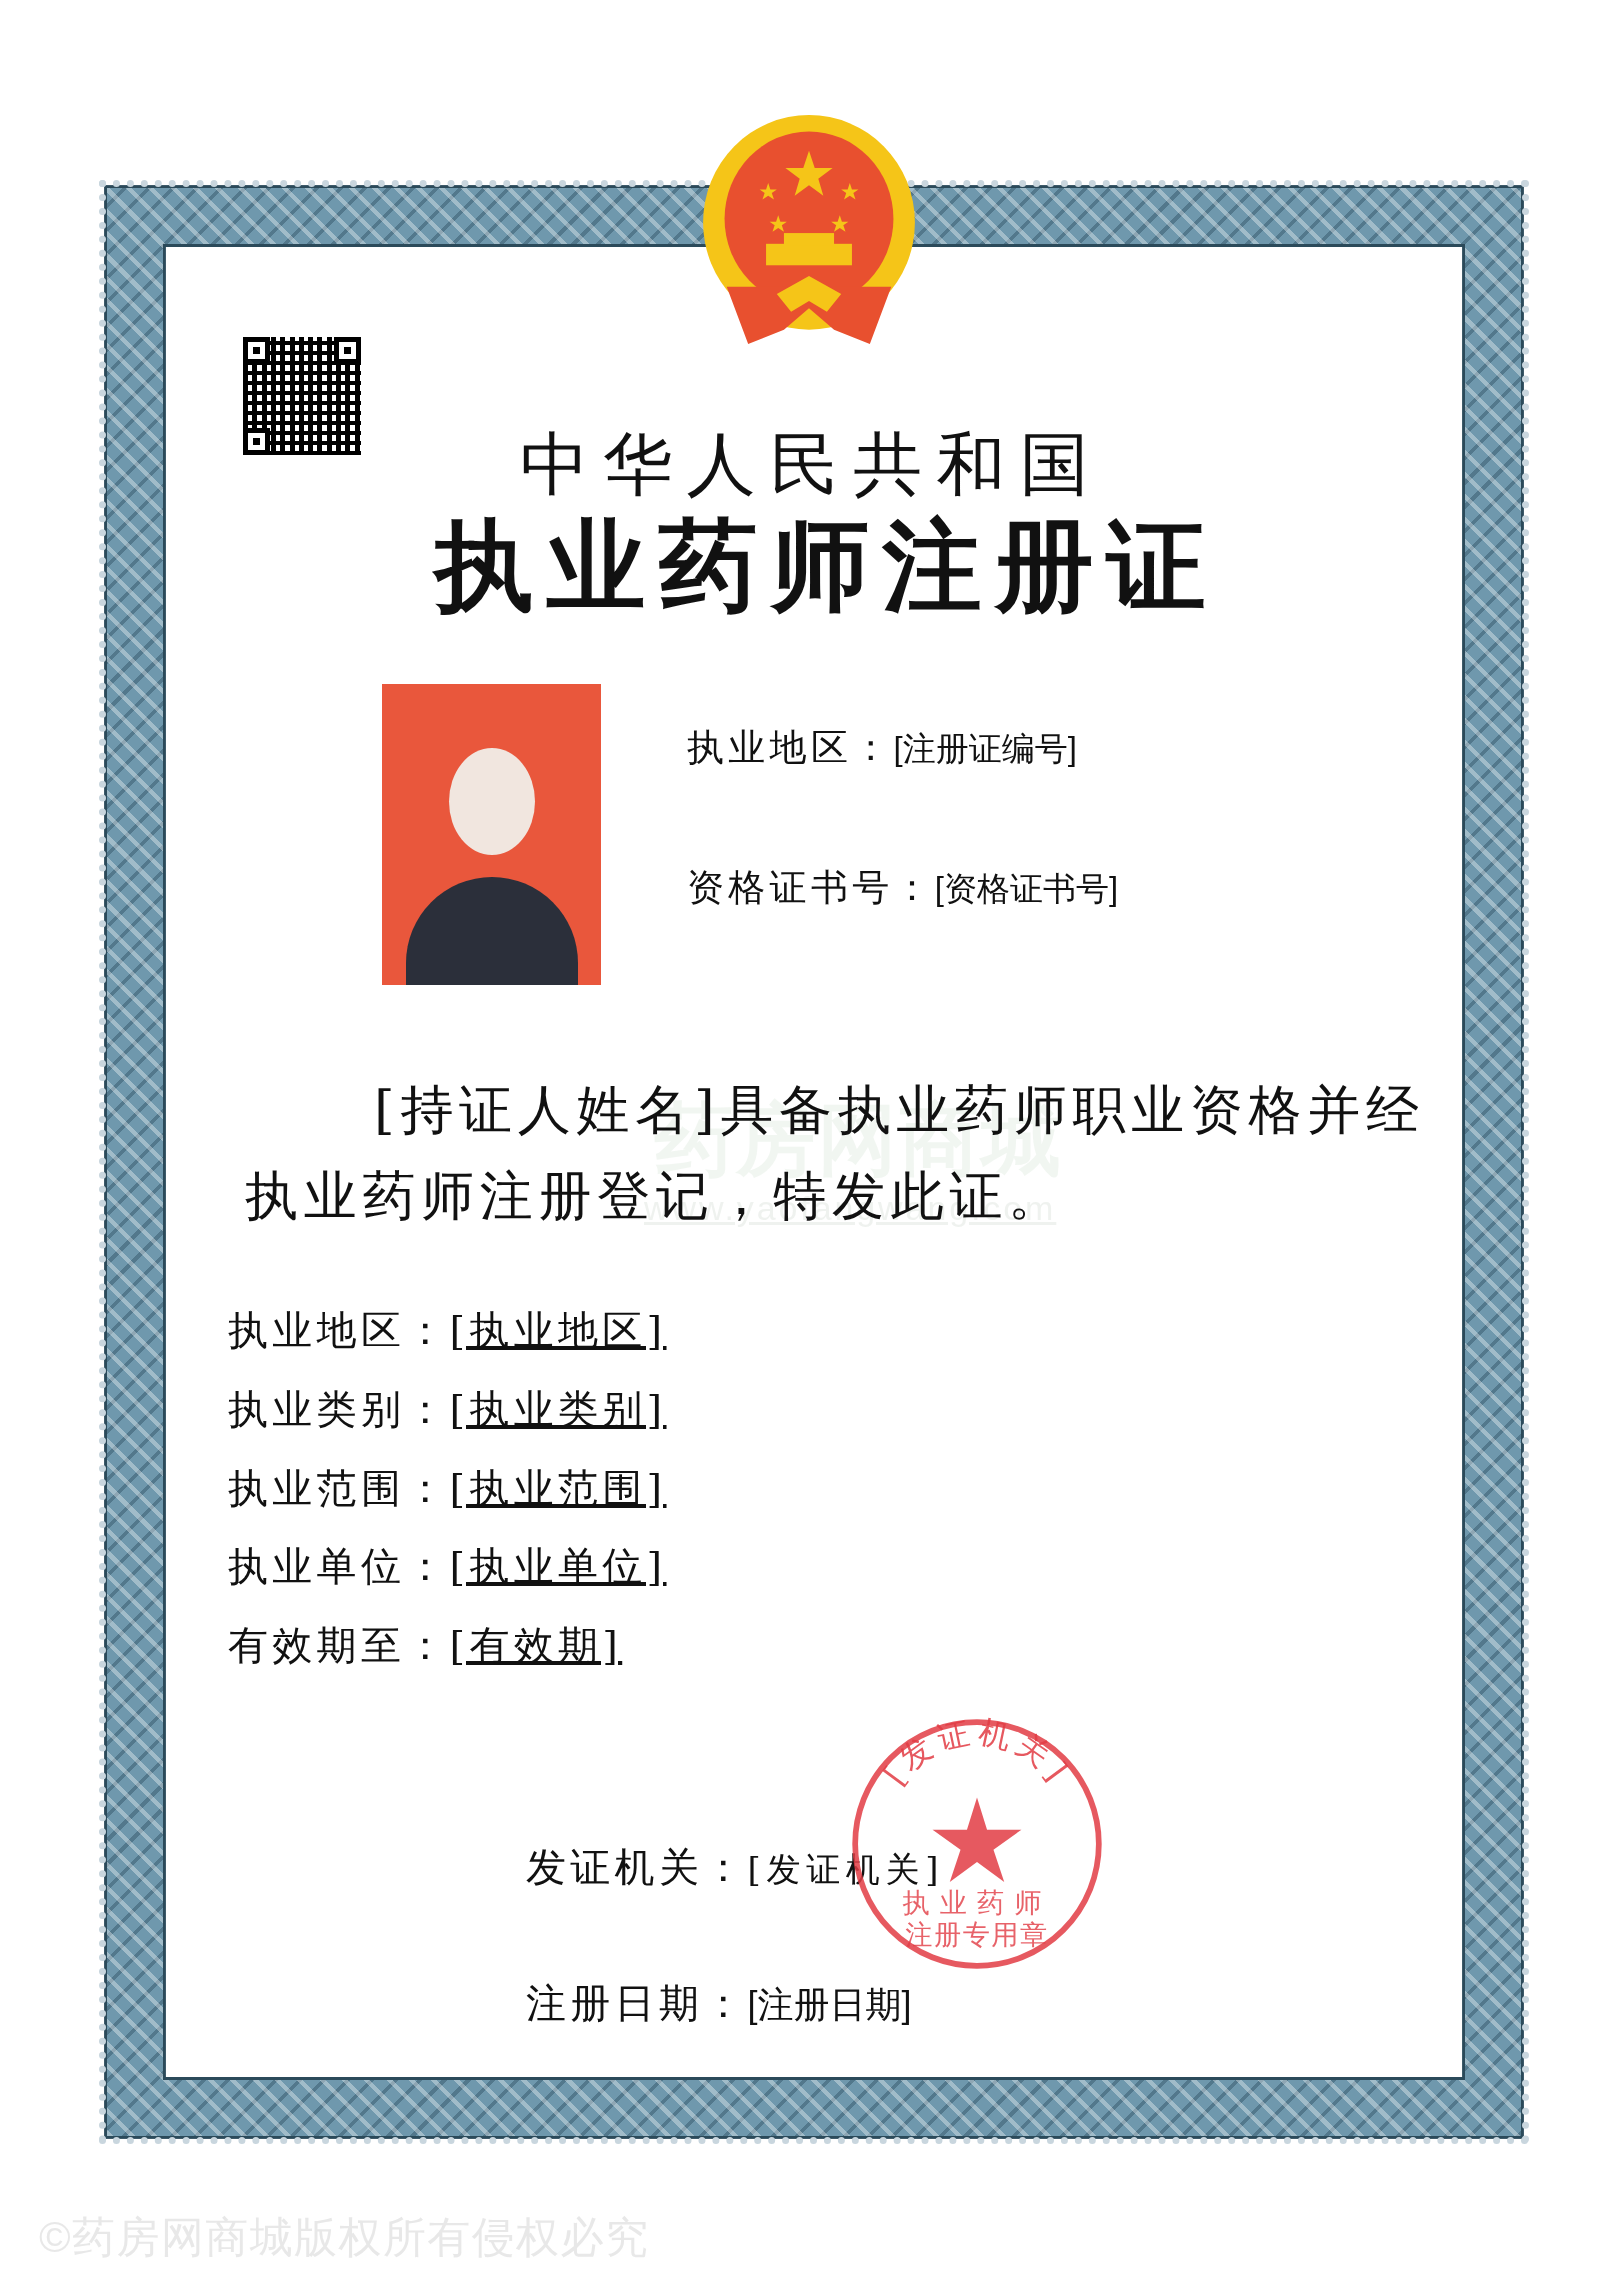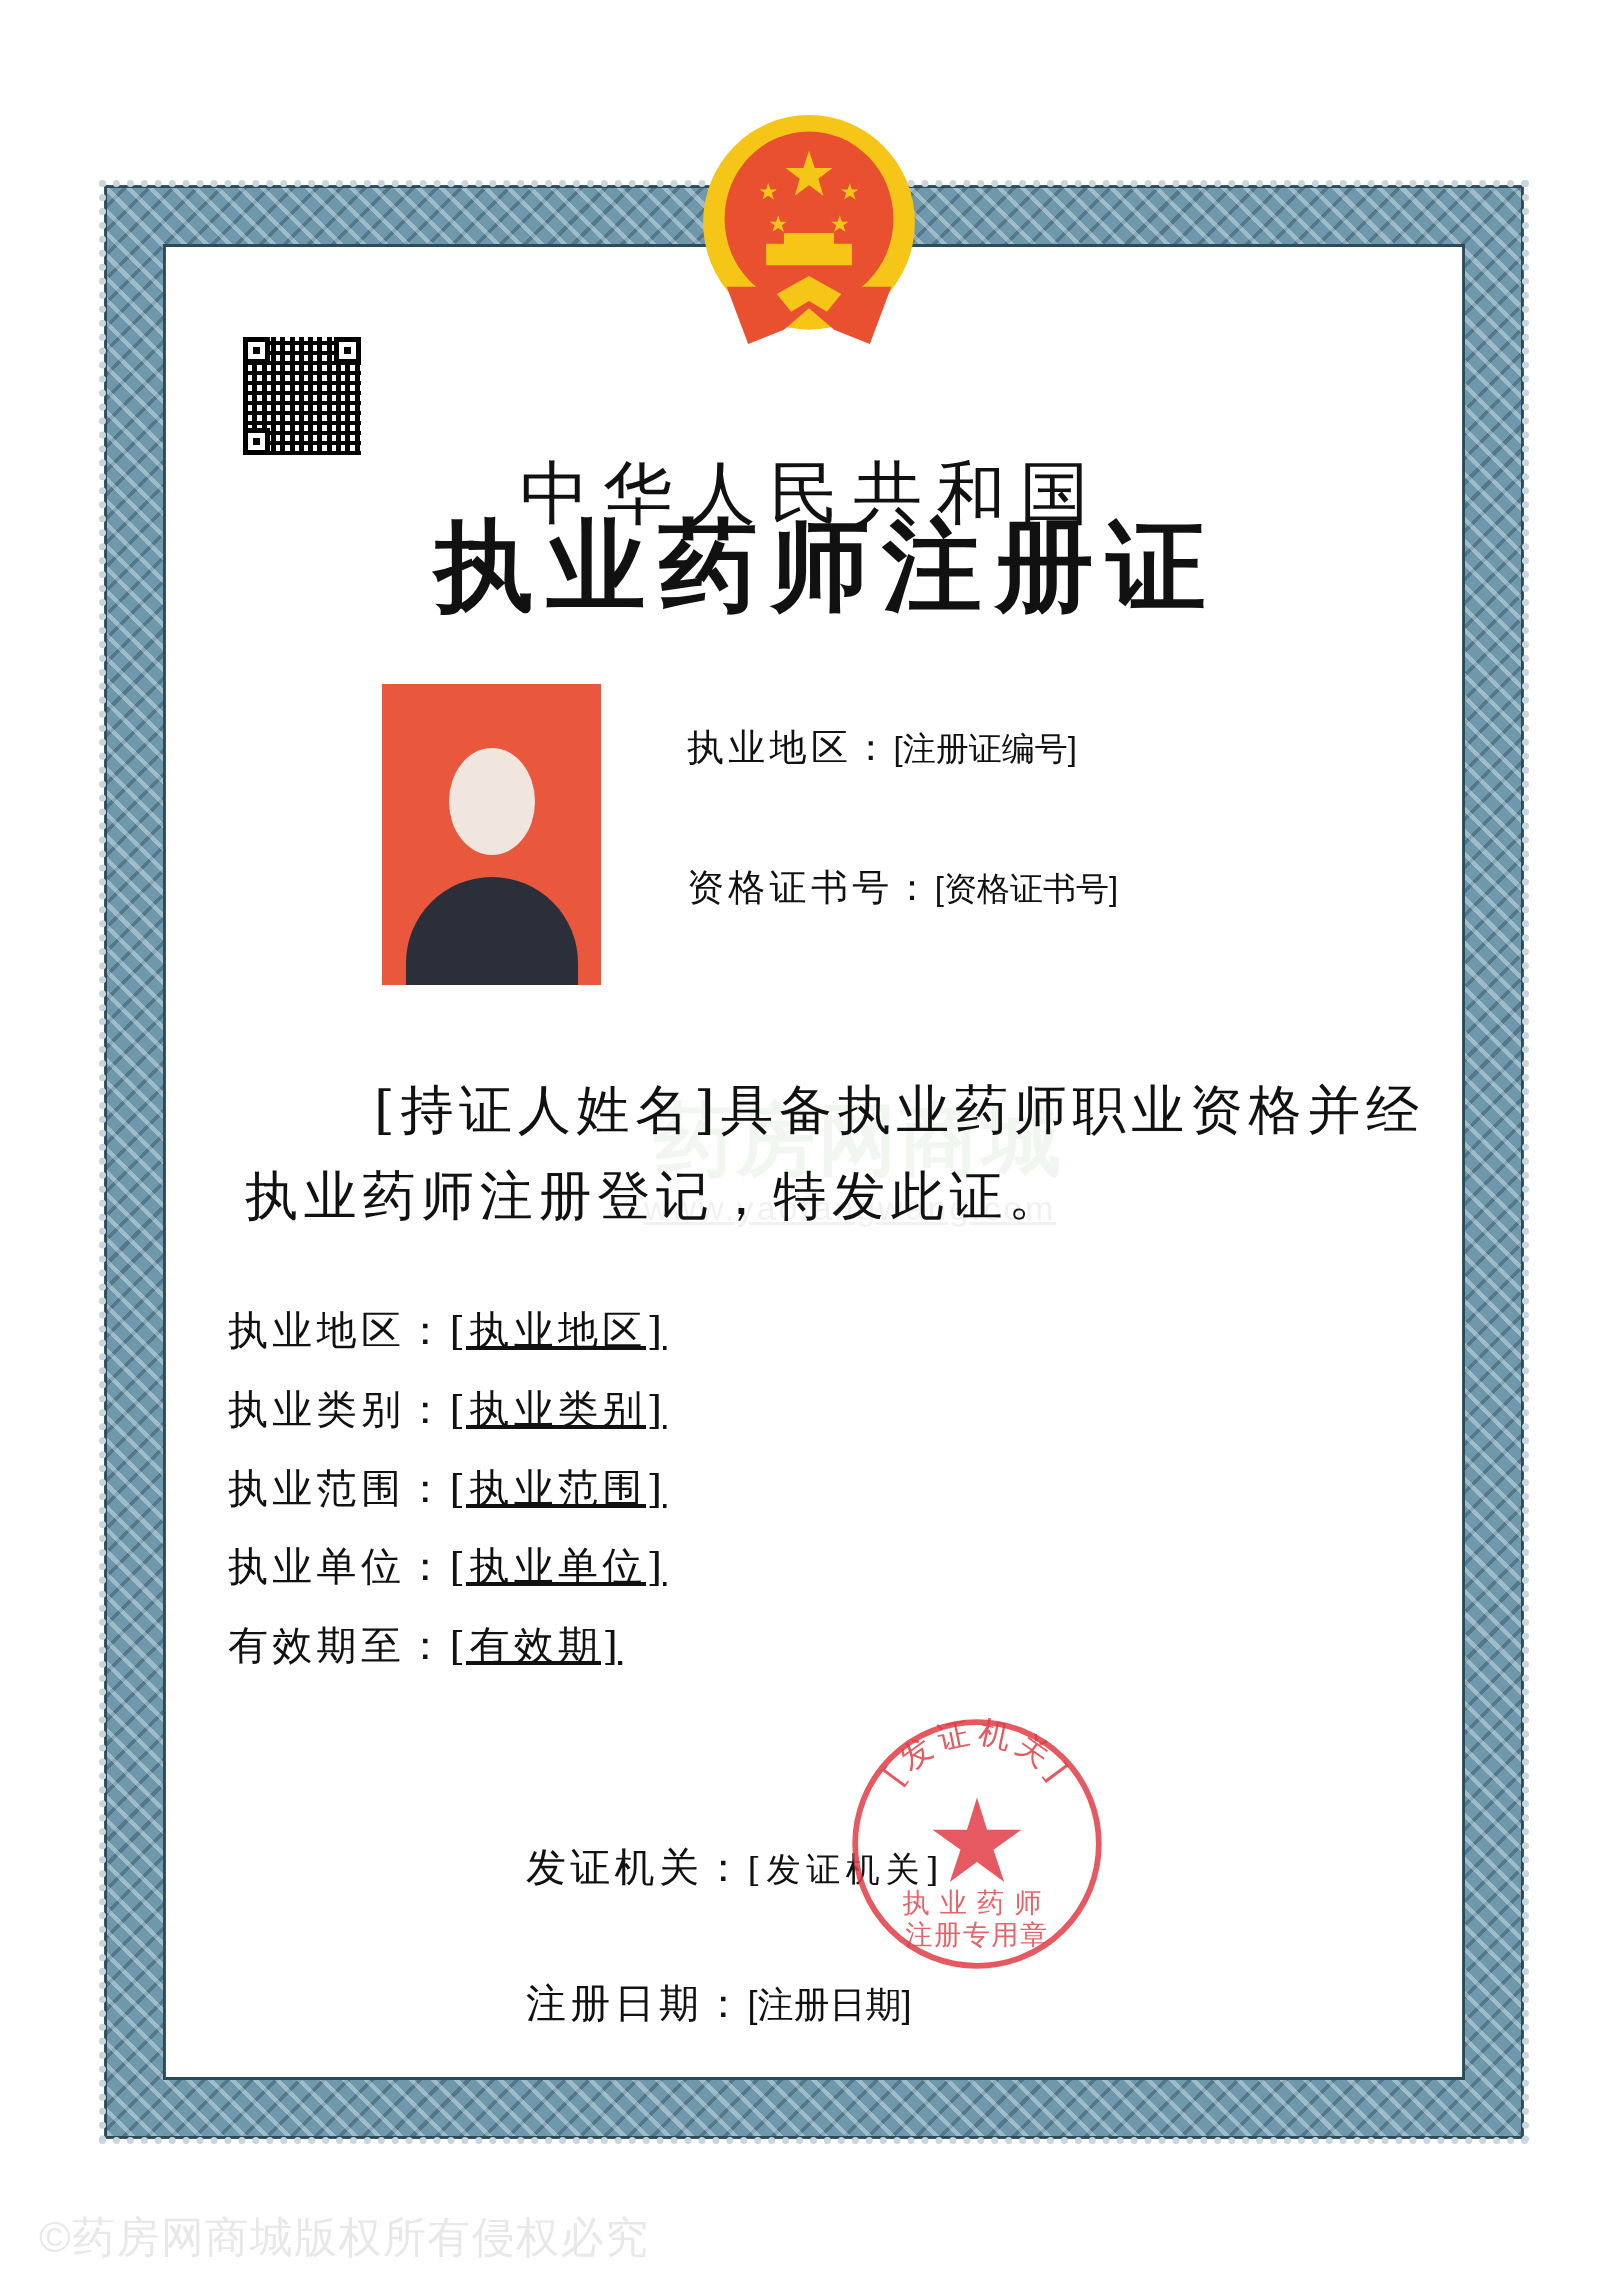--- a/index.html
+++ b/index.html
@@ -24,21 +24,21 @@
 
   .qr { position:absolute; left:243px; top:337px; width:118px; height:118px;
         background:
           repeating-linear-gradient(90deg,#000 0 5px,#fff 5px 9.3px),
           repeating-linear-gradient(0deg,#000 0 4.3px,#fff 4.3px 10px);
         background-blend-mode:multiply; }
   .qr .fp { position:absolute; width:27px; height:27px; border:5px solid #000; background:#fff; box-sizing:border-box; }
   .qr .fp::after { content:""; position:absolute; left:5px; top:5px; width:7.2px; height:7.2px; background:#000; }
 
   .title-sub { position:absolute; left:0; right:0; top:419px; text-align:center;
-               font-size:69px; letter-spacing:14.3px;margin-top:29px; }
+               font-size:69px; letter-spacing:14.3px; }
   .title-main { position:absolute; left:0; right:0; top:501px; text-align:center;
                 font-size:99px; font-weight:bold; letter-spacing:13px;margin-left:30px; }
 
   .photo { position:absolute; left:382px; top:684px; width:219px; height:301px;
            background:#e9573c; overflow:hidden; }
   .photo .silhouette-head { position:absolute; left:67px; top:64px; width:86px; height:107px;
            border-radius:50%; background:#f1e6df; }
   .photo .silhouette-body { position:absolute; left:23.6px; top:193px; width:172px; height:143px;
            border-radius:86px 86px 0 0; background:#2b2f3a; }
 

